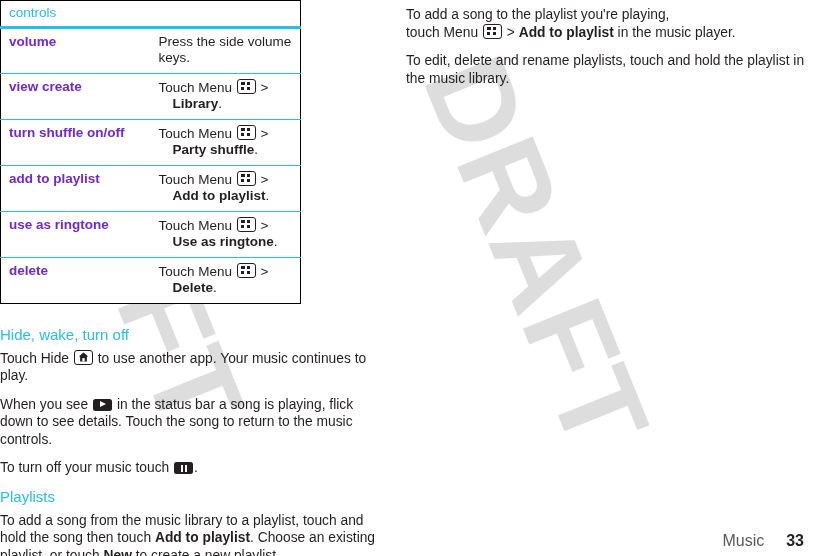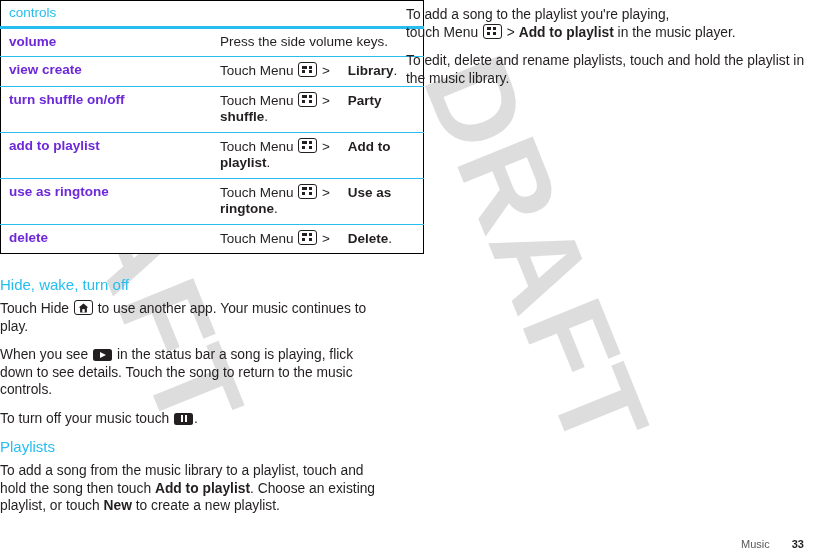--- a/index.html
+++ b/index.html
@@ -40,21 +40,21 @@
     top: 0;
     z-index: 2;
   }
   .col-left  { left: 0px;   top: 0px;  width: 384px; }
   .col-right { left: 406px; top: 6px;  width: 412px; }
 
   
   .spec-table {
     border-collapse: collapse;
     border: 1.5px solid #000000;
-    width: 424px;
+    width: 301px;
     table-layout: fixed;
     background: #ffffff;
   }
   .spec-table td {
     vertical-align: top;
     padding: 5px 6px 6px 8px;
     font-size: 13.5px;
     line-height: 16.5px;
   }
   .spec-table tr.head-row td {
@@ -174,21 +174,21 @@
   }
   .ico-pause i.l { left: 6.5px; }
   .ico-pause i.r { left: 10.5px; }
 
   
   .footer {
     position: absolute;
     right: 14px;
     bottom: 6px;
     z-index: 3;
-    font-size: 11px;
+    font-size: 16px;
     color: #58595b;
   }
   .footer .chapter { margin-right: 22px; }
   .footer .pagenum { font-weight: bold; color: #231f20; }
 </style>
 </head>
 <body>
 
 <div class="watermark left">DRAFT</div>
 <div class="watermark right">DRAFT</div>

